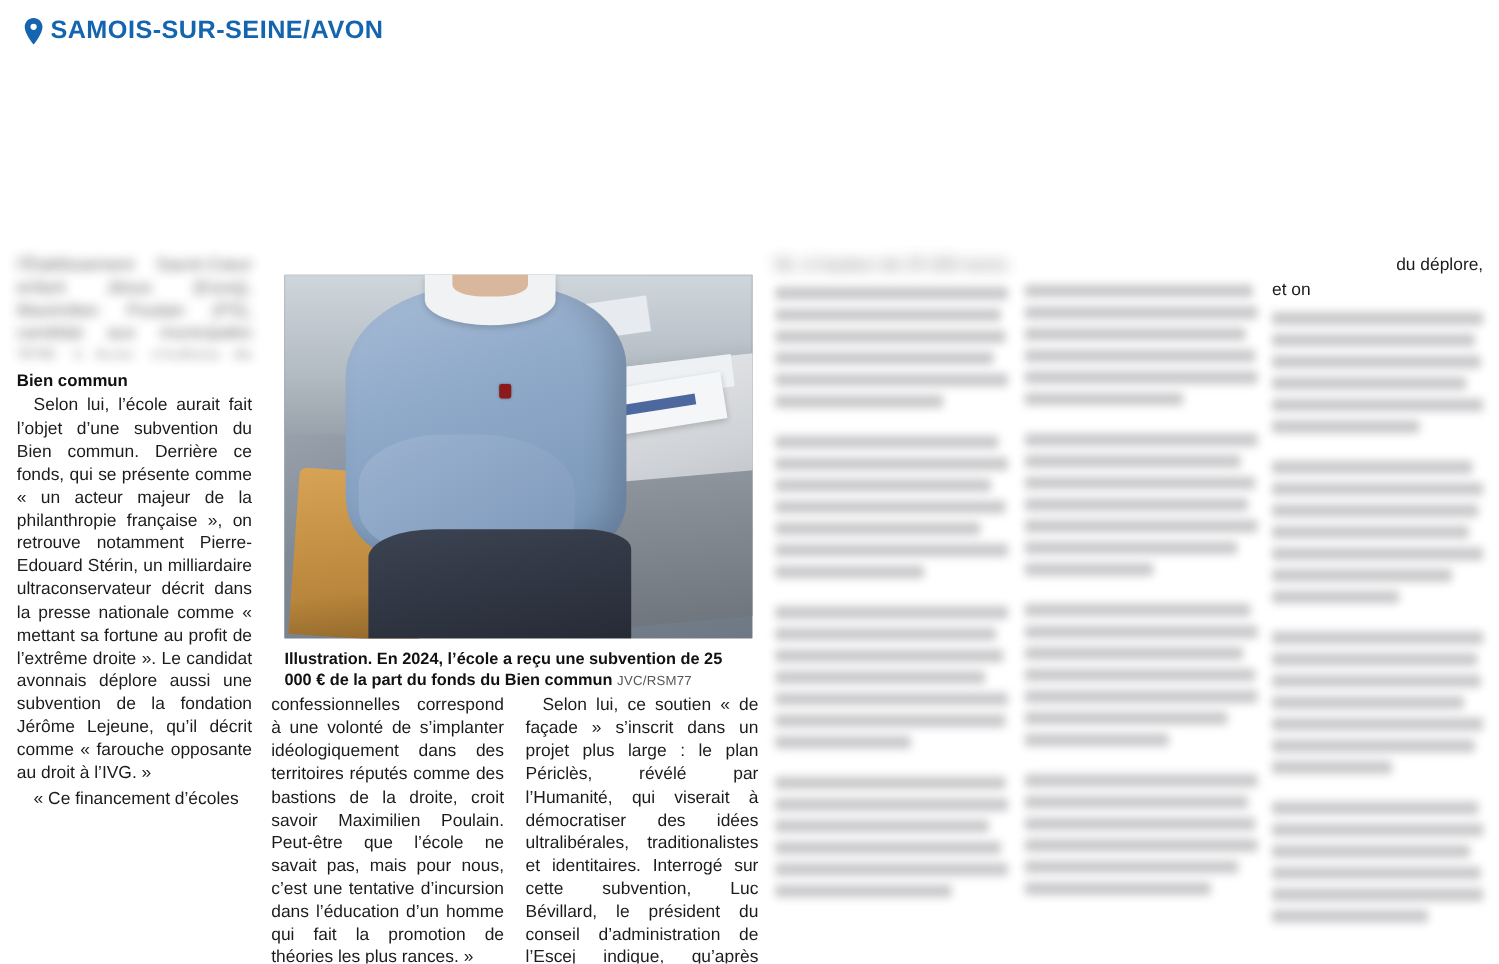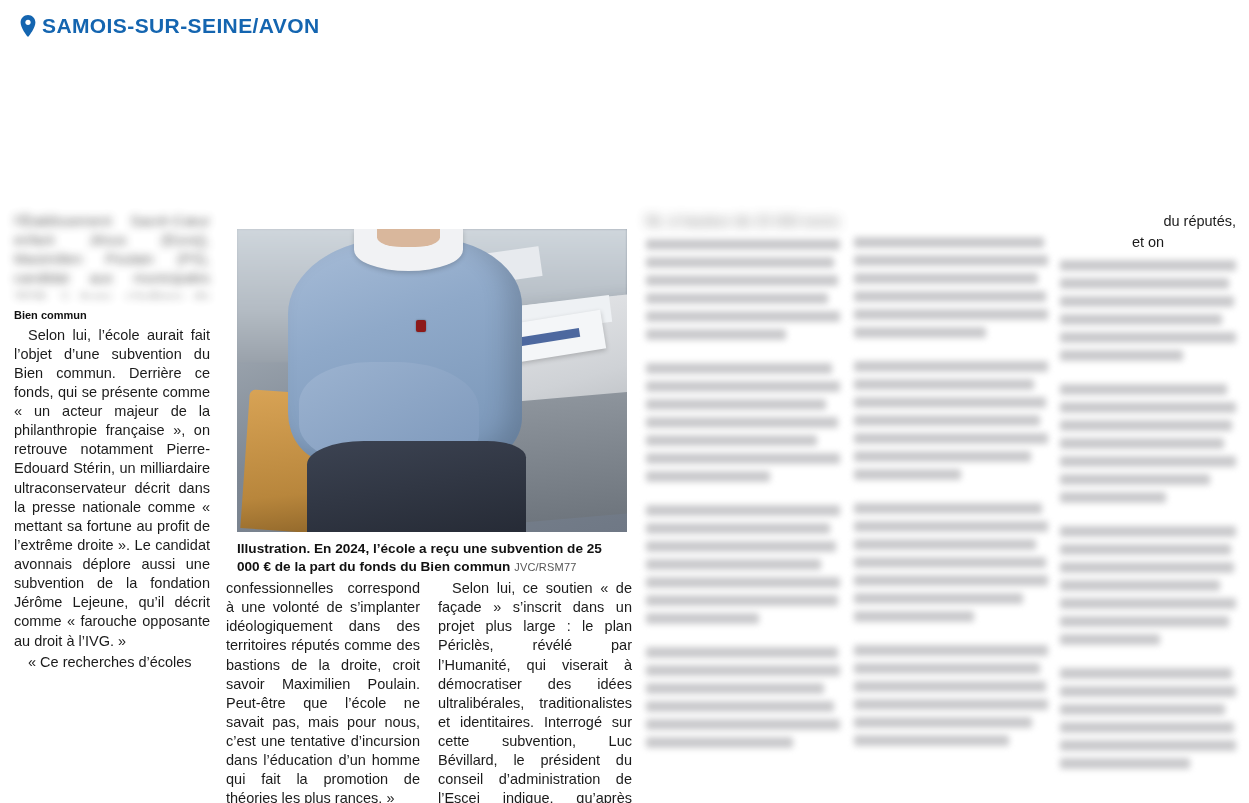--- a/index.html
+++ b/index.html
@@ -90,21 +90,21 @@
 
   #col1 { left: 0px;   width: 196px; }
   #col2 { left: 212px; width: 194px; }
   #col3 { left: 424px; width: 194px; }
   #col4 { left: 632px; width: 194px; }
   #col5 { left: 840px; width: 194px; }
   #col6 { left: 1046px; width: 176px; }
 
   .subhead {
     font-weight: bold;
-    font-size: 11px;
+    font-size: 14px;
     margin: 10px 0 3px 0;
     color: #111;
   }
 
   
   .blur {
     filter: blur(4.4px);
     color: #3a3a3a;
     opacity: .78;
   }
@@ -246,21 +246,21 @@
   </div>
 
 
 
   <div class="body-area">
 
     <div class="col" id="col1">
       <p class="blur" style="height:86px;overflow:hidden">l’Établissement Sacré-Cœur enfant Jésus (Escej), Maximilien Poulain (PS), candidat aux municipales 2026, à Avon, s’indigne de financements de cette école hors contrat.</p>
       <div class="subhead">Bien commun</div>
       <p class="indent">Selon lui, l’école aurait fait l’objet d’une subvention du Bien commun. Derrière ce fonds, qui se présente comme « un acteur majeur de la philanthropie française », on retrouve notamment Pierre-Edouard Stérin, un milliardaire ultraconservateur décrit dans la presse nationale comme « mettant sa fortune au profit de l’extrême droite ». Le candidat avonnais déplore aussi une subvention de la fondation Jérôme Lejeune, qu’il décrit comme « farouche opposante au droit à l’IVG. »</p>
-      <p class="indent">« Ce recherches d’écoles</p>
+      <p class="indent">« Ce financement d’écoles</p>
     </div>
 
     <div class="col" id="col2" style="top:367px">
       <p>confessionnelles correspond à une volonté de s’implanter idéologiquement dans des territoires réputés comme des bastions de la droite, croit savoir Maximilien Poulain. Peut-être que l’école ne savait pas, mais pour nous, c’est une tentative d’incursion dans l’éducation d’un homme qui fait la promotion de théories les plus rances. »</p>
     </div>
 
     <div class="col" id="col3" style="top:367px">
       <p class="indent">Selon lui, ce soutien « de façade » s’inscrit dans un projet plus large : le plan Périclès, révélé par l’Humanité, qui viserait à démocratiser des idées ultralibérales, traditionalistes et identitaires. Interrogé sur cette subvention, Luc Bévillard, le président du conseil d’administration de l’Escej indique, qu’après recherches, un don du Fonds du Bien commun a bien été identi-</p>
     </div>
 
@@ -328,22 +328,22 @@
         <div class="ln" style="width:100%"></div>
           <div class="ln" style="width:96%"></div>
         <div class="ln" style="width:99%"></div>
           <div class="ln" style="width:100%"></div>
         <div class="ln" style="width:92%"></div>
           <div class="ln" style="width:80%"></div>
       </div>
     </div>
 
     <div class="col" id="col6">
-      <p style="margin-bottom:2px;text-align:right">du réputés,</p>
-      <p style="margin-bottom:8px;text-align:center">et on</p>
+      <p style="margin-bottom:2px;text-align:right">du déplore,</p>
+      <p style="margin-bottom:8px;text-align:left">et on</p>
       <div class="greylines">
         <div class="ln" style="width:100%"></div>
           <div class="ln" style="width:96%"></div>
         <div class="ln" style="width:99%"></div>
           <div class="ln" style="width:92%"></div>
         <div class="ln" style="width:100%"></div>
           <div class="ln" style="width:70%"></div>
         <div class="ln gap"></div>
         <div class="ln" style="width:95%"></div>
           <div class="ln" style="width:100%"></div>

